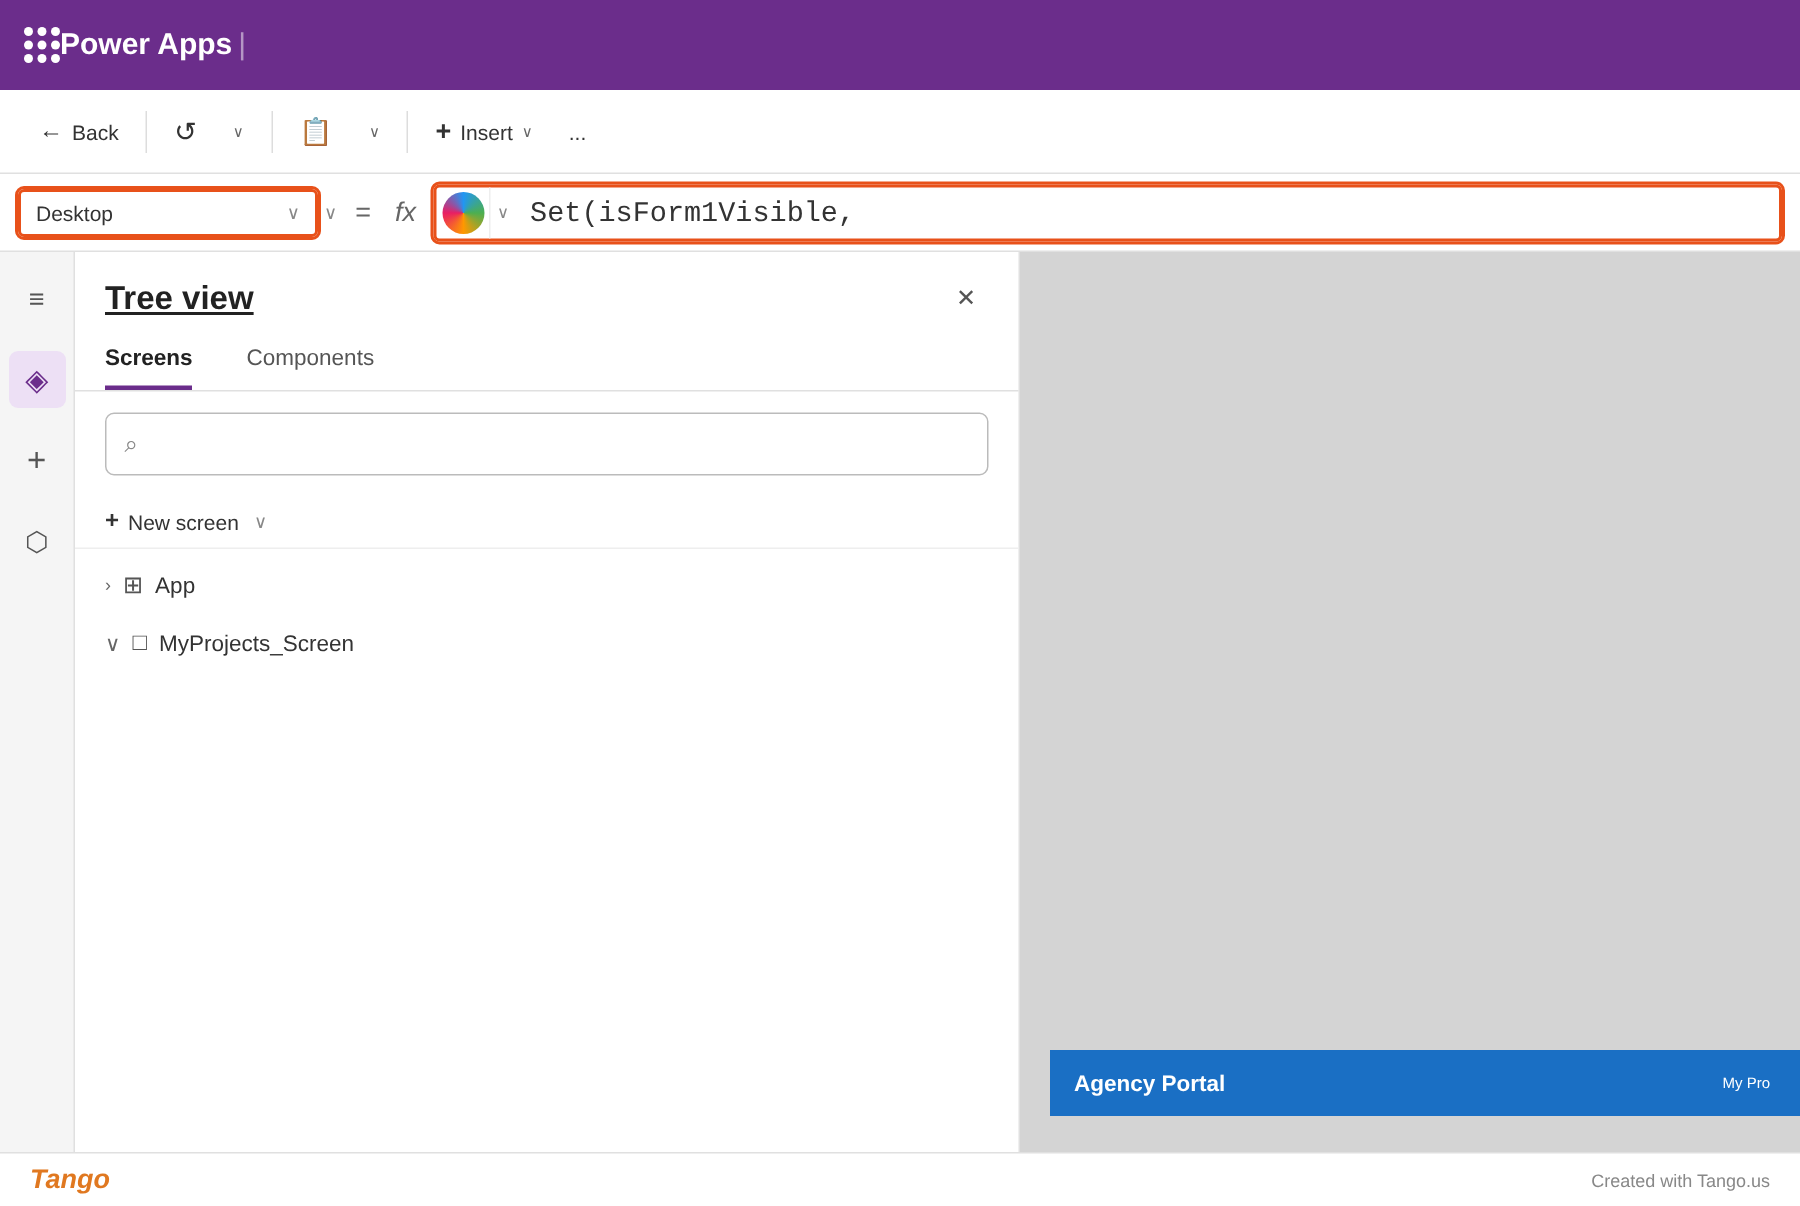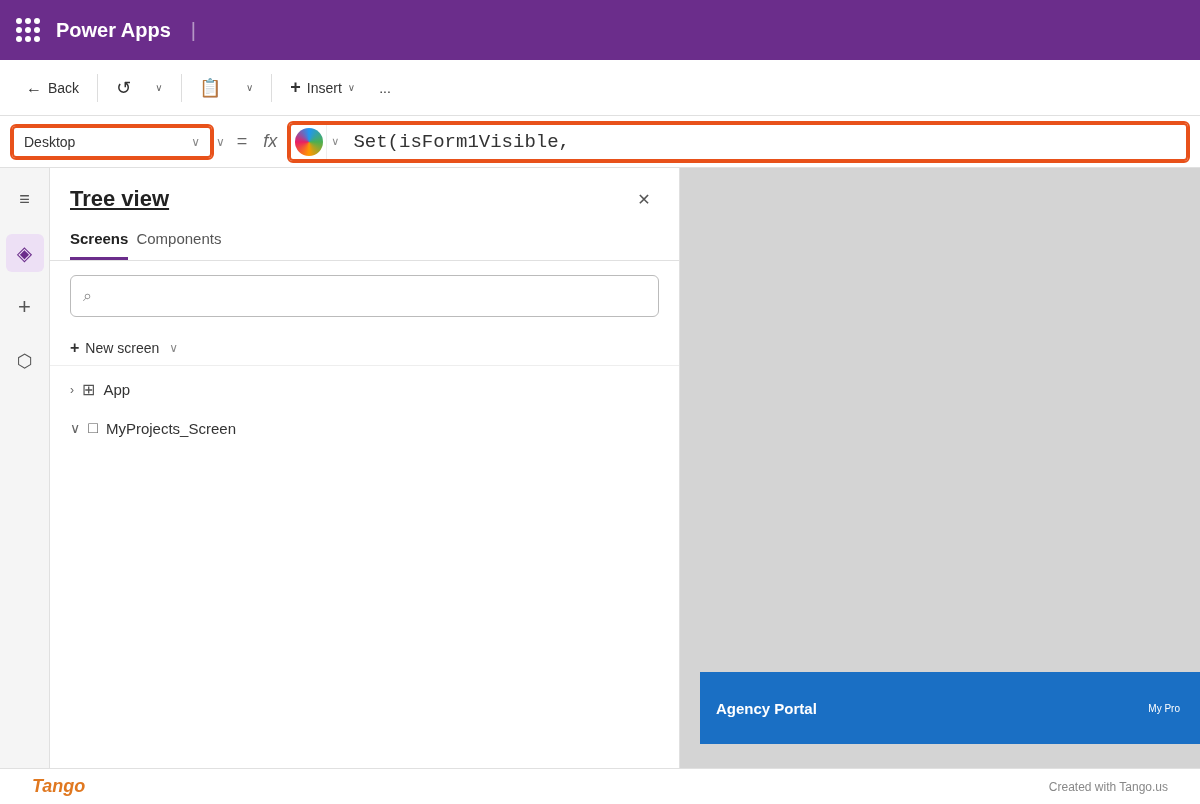--- a/index.html
+++ b/index.html
@@ -5,21 +5,20 @@
     * { box-sizing: border-box; margin: 0; padding: 0; }
     body { font-family: 'Segoe UI', sans-serif; background: #f3f3f3; width: 1200px; height: 804px; overflow: hidden; }
 
     
     .header {
       background: #6b2d8b;
       height: 60px;
       display: flex;
       align-items: center;
       padding: 0 16px;
-      gap: 16px;
     }
     .header-dots {
       display: grid;
       grid-template-columns: repeat(3, 6px);
       grid-template-rows: repeat(3, 6px);
       gap: 3px;
     }
     .header-dot {
       width: 6px; height: 6px;
       background: white;
@@ -169,21 +168,21 @@
       font-size: 16px;
       color: #555;
       border-radius: 4px;
     }
 
     
     .tabs {
       display: flex;
       padding: 0 20px;
       border-bottom: 1px solid #e0e0e0;
-      gap: 8px;
+      gap: 36px;
     }
     .tab {
       padding: 8px 0 10px;
       font-size: 15px;
       cursor: pointer;
       color: #555;
       border-bottom: 3px solid transparent;
     }
     .tab.active {
       color: #222;
@@ -242,21 +241,21 @@
       flex: 1;
       background: #d4d4d4;
       position: relative;
       overflow: hidden;
     }
     .canvas-preview {
       position: absolute;
       bottom: 60px;
       left: 20px;
       right: 0;
-      height: 72px;
+      height: 44px;
       background: #1a6fc4;
       display: flex;
       align-items: center;
       padding: 0 16px;
     }
     .canvas-preview-text {
       color: white;
       font-size: 15px;
       font-weight: 600;
     }
@@ -272,21 +271,21 @@
       position: fixed;
       bottom: 0;
       left: 0;
       right: 0;
       height: 36px;
       background: white;
       border-top: 1px solid #e0e0e0;
       display: flex;
       align-items: center;
       justify-content: space-between;
-      padding: 0 32px;
+      padding: 0 20px;
     }
     .tango-logo {
       font-size: 18px;
       color: #e07820;
       font-style: italic;
       font-weight: 700;
     }
     .footer-credit {
       font-size: 12px;
       color: #888;

